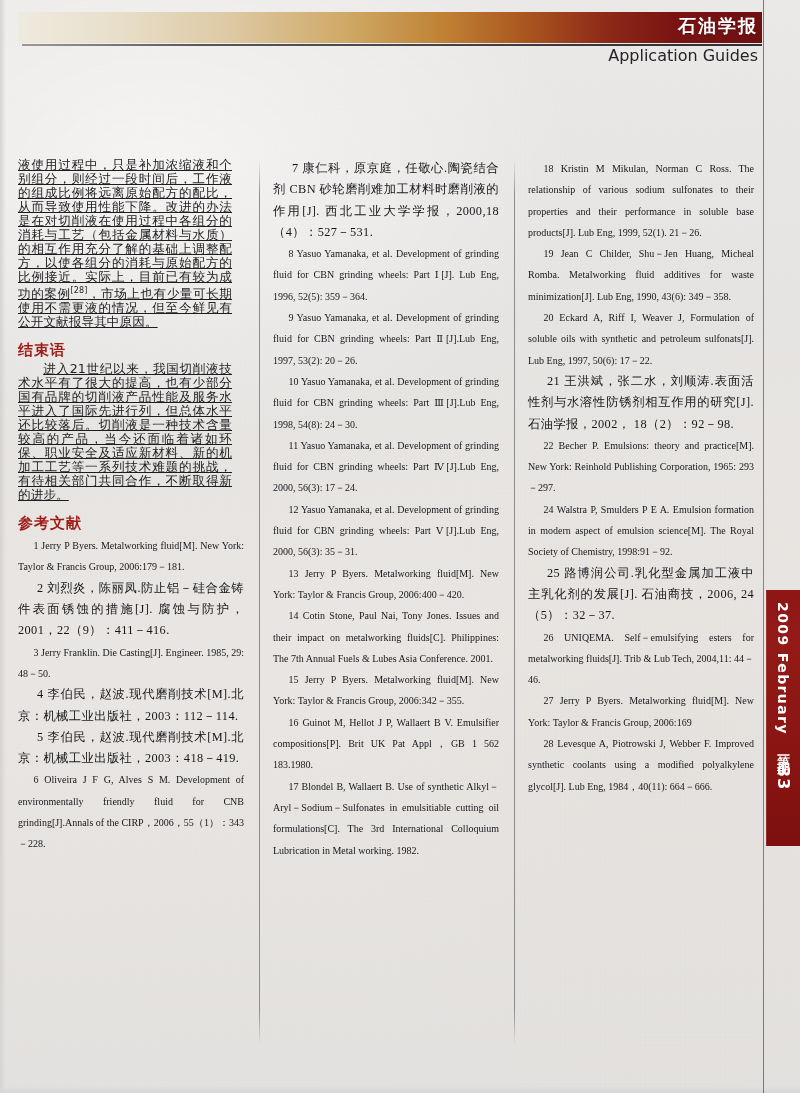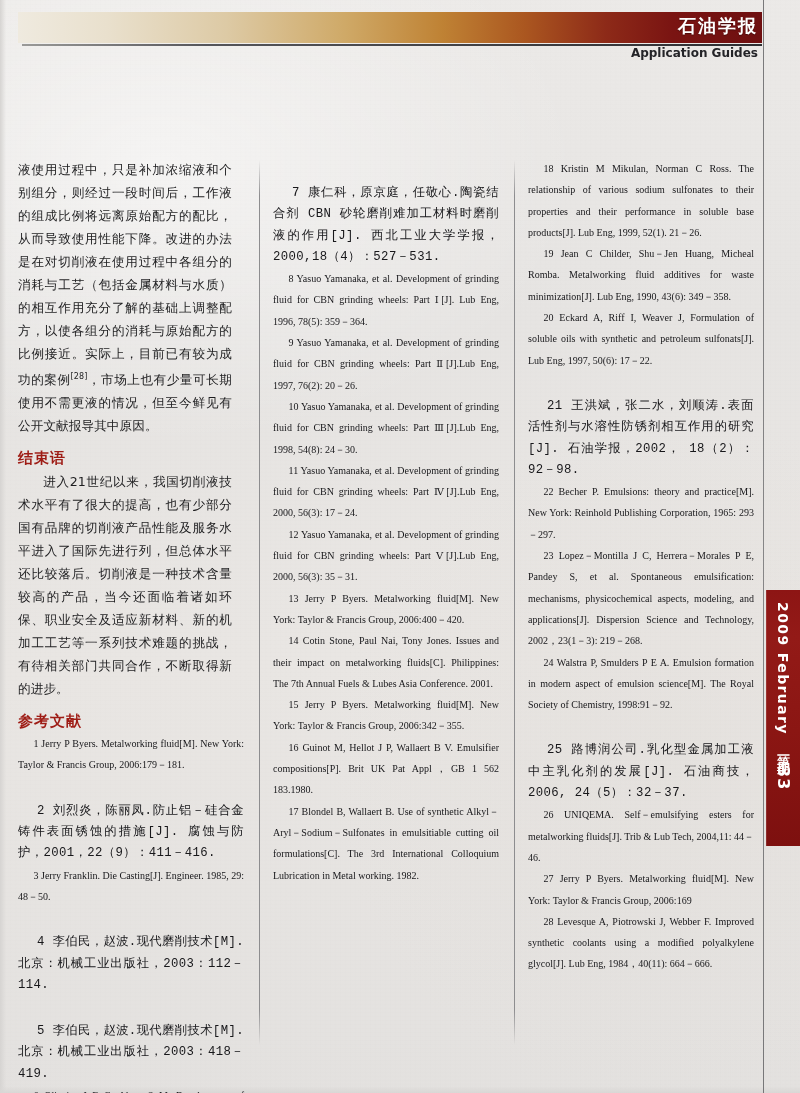--- a/index.html
+++ b/index.html
@@ -70,22 +70,22 @@
     top: 44px;
     width: 740px;
     height: 2px;
     background: linear-gradient(90deg, #9a9a98 0%, #55555a 25%, #3c3c40 70%, #2e2e32 100%);
   }
   .header-title-en {
     position: absolute;
     right: 42px;
     top: 46px;
     font-family: "DejaVu Sans", sans-serif;
-    font-weight: 700;
-    font-size: 12px;
+    font-weight: 400;
+    font-size: 16px;
     letter-spacing: 0px;
     color: #242428;
   }
 
   
   .columns {
     position: absolute;
     left: 18px;
     top: 158px;
     width: 736px;
@@ -107,43 +107,43 @@
     height: 885px;
     background: linear-gradient(180deg, rgba(120,120,122,0) 0%, #8d8d8f 4%, #8d8d8f 96%, rgba(120,120,122,0) 100%);
   }
   .div-1 { left: 241px; }
   .div-2 { left: 496px; }
 
   p.body {
     margin: 0 12px 0 0;
     font-family: "DejaVu Sans", "Liberation Sans", sans-serif;
     font-size: 12.6px;
-    line-height: 23px;
+    line-height: 14px;
     color: #1d1d1f;
     text-align: justify;
     text-justify: inter-character;
     letter-spacing: 0.1px;
+    text-decoration: underline;
   }
   p.body.indent { text-indent: 2em; }
 
   p.ref {
     margin: 0;
     font-family: "Liberation Serif", "DejaVu Serif", serif;
     font-size: 10px;
     line-height: 21.3px;
     color: #17171a;
     text-align: justify;
     text-justify: inter-word;
     text-indent: 1.55em;
   }
   p.ref.cn {
-    font-family: Liberation Mono, monospace;
+    font-family: Liberation Serif, serif;
     font-size: 12.3px;
     letter-spacing: 0.4px;
-    margin-top: 25px;
   }
 
   h2.section {
     margin: 12px 0 2px 0;
     font-family: Liberation Sans, sans-serif;
     font-size: 15px;
     font-weight: 700;
     letter-spacing: 1px;
     color: #9e1c15;
   }
@@ -266,39 +266,38 @@
     <p class="ref">1 Jerry P Byers. Metalworking fluid[M]. New York: Taylor &amp; Francis Group, 2006:179－181.</p>
     <p class="ref cn">2 刘烈炎，陈丽凤.防止铝－硅合金铸件表面锈蚀的措施[J]. 腐蚀与防护，2001，22（9）：411－416.</p>
     <p class="ref">3 Jerry Franklin. Die Casting[J]. Engineer. 1985, 29: 48－50.</p>
     <p class="ref cn">4 李伯民，赵波.现代磨削技术[M].北京：机械工业出版社，2003：112－114.</p>
     <p class="ref cn">5 李伯民，赵波.现代磨削技术[M].北京：机械工业出版社，2003：418－419.</p>
     <p class="ref">6 Oliveira J F G, Alves S M. Development of environmentally friendly fluid for CNB grinding[J].Annals of the CIRP，2006，55（1）：343－228.</p>
   </div>
 
   <div class="col col-2">
     <p class="ref cn">7 康仁科，原京庭，任敬心.陶瓷结合剂 CBN 砂轮磨削难加工材料时磨削液的作用[J]. 西北工业大学学报，2000,18（4）：527－531.</p>
-    <p class="ref">8 Yasuo Yamanaka, et al. Development of grinding fluid for CBN grinding wheels: Part Ⅰ[J]. Lub Eng, 1996, 78(5): 359－364.</p>
-    <p class="ref">9 Yasuo Yamanaka, et al. Development of grinding fluid for CBN grinding wheels: Part Ⅱ[J].Lub Eng, 1997, 76(2): 20－26.</p>
+    <p class="ref">8 Yasuo Yamanaka, et al. Development of grinding fluid for CBN grinding wheels: Part Ⅰ[J]. Lub Eng, 1996, 52(5): 359－364.</p>
+    <p class="ref">9 Yasuo Yamanaka, et al. Development of grinding fluid for CBN grinding wheels: Part Ⅱ[J].Lub Eng, 1997, 53(2): 20－26.</p>
     <p class="ref">10 Yasuo Yamanaka, et al. Development of grinding fluid for CBN grinding wheels: Part Ⅲ[J].Lub Eng, 1998, 54(8): 24－30.</p>
     <p class="ref">11 Yasuo Yamanaka, et al. Development of grinding fluid for CBN grinding wheels: Part Ⅳ[J].Lub Eng, 2000, 56(3): 17－24.</p>
     <p class="ref">12 Yasuo Yamanaka, et al. Development of grinding fluid for CBN grinding wheels: Part Ⅴ[J].Lub Eng, 2000, 56(3): 35－31.</p>
     <p class="ref">13 Jerry P Byers. Metalworking fluid[M]. New York: Taylor &amp; Francis Group, 2006:400－420.</p>
     <p class="ref">14 Cotin Stone, Paul Nai, Tony Jones. Issues and their impact on metalworking fluids[C]. Philippines: The 7th Annual Fuels &amp; Lubes Asia Conference. 2001.</p>
     <p class="ref">15 Jerry P Byers. Metalworking fluid[M]. New York: Taylor &amp; Francis Group, 2006:342－355.</p>
     <p class="ref">16 Guinot M, Hellot J P, Wallaert B V. Emulsifier compositions[P]. Brit UK Pat Appl，GB 1 562 183.1980.</p>
     <p class="ref">17 Blondel B, Wallaert B. Use of synthetic Alkyl－Aryl－Sodium－Sulfonates in emulsitiable cutting oil formulations[C]. The 3rd International Colloquium Lubrication in Metal working. 1982.</p>
   </div>
 
   <div class="col col-3">
     <p class="ref">18 Kristin M Mikulan, Norman C Ross. The relationship of various sodium sulfonates to their properties and their performance in soluble base products[J]. Lub Eng, 1999, 52(1). 21－26.</p>
     <p class="ref">19 Jean C Childer, Shu－Jen Huang, Micheal Romba. Metalworking fluid additives for waste minimization[J]. Lub Eng, 1990, 43(6): 349－358.</p>
     <p class="ref">20 Eckard A, Riff I, Weaver J, Formulation of soluble oils with synthetic and petroleum sulfonats[J]. Lub Eng, 1997, 50(6): 17－22.</p>
     <p class="ref cn">21 王洪斌，张二水，刘顺涛.表面活性剂与水溶性防锈剂相互作用的研究[J]. 石油学报，2002， 18（2）：92－98.</p>
     <p class="ref">22 Becher P. Emulsions: theory and practice[M]. New York: Reinhold Publishing Corporation, 1965: 293－297.</p>
-    <p class="ref">23 Lopez－Montilla J C, Herrera－Morales P E, Pandey S, et al. Spontaneous emulsification: mechanisms, physicochemical aspects, modeling, and applications[J]. Dispersion Science and Technology, 2002，23(1－3): 219－268.</p>
     <p class="ref">24 Walstra P, Smulders P E A. Emulsion formation in modern aspect of emulsion science[M]. The Royal Society of Chemistry, 1998:91－92.</p>
     <p class="ref cn">25 路博润公司.乳化型金属加工液中主乳化剂的发展[J]. 石油商技，2006, 24（5）：32－37.</p>
     <p class="ref">26 UNIQEMA. Self－emulsifying esters for metalworking fluids[J]. Trib &amp; Lub Tech, 2004,11: 44－46.</p>
     <p class="ref">27 Jerry P Byers. Metalworking fluid[M]. New York: Taylor &amp; Francis Group, 2006:169</p>
     <p class="ref">28 Levesque A, Piotrowski J, Webber F. Improved synthetic coolants using a modified polyalkylene glycol[J]. Lub Eng, 1984，40(11): 664－666.</p>
   </div>
 
 </div>
 
 </body></html>

